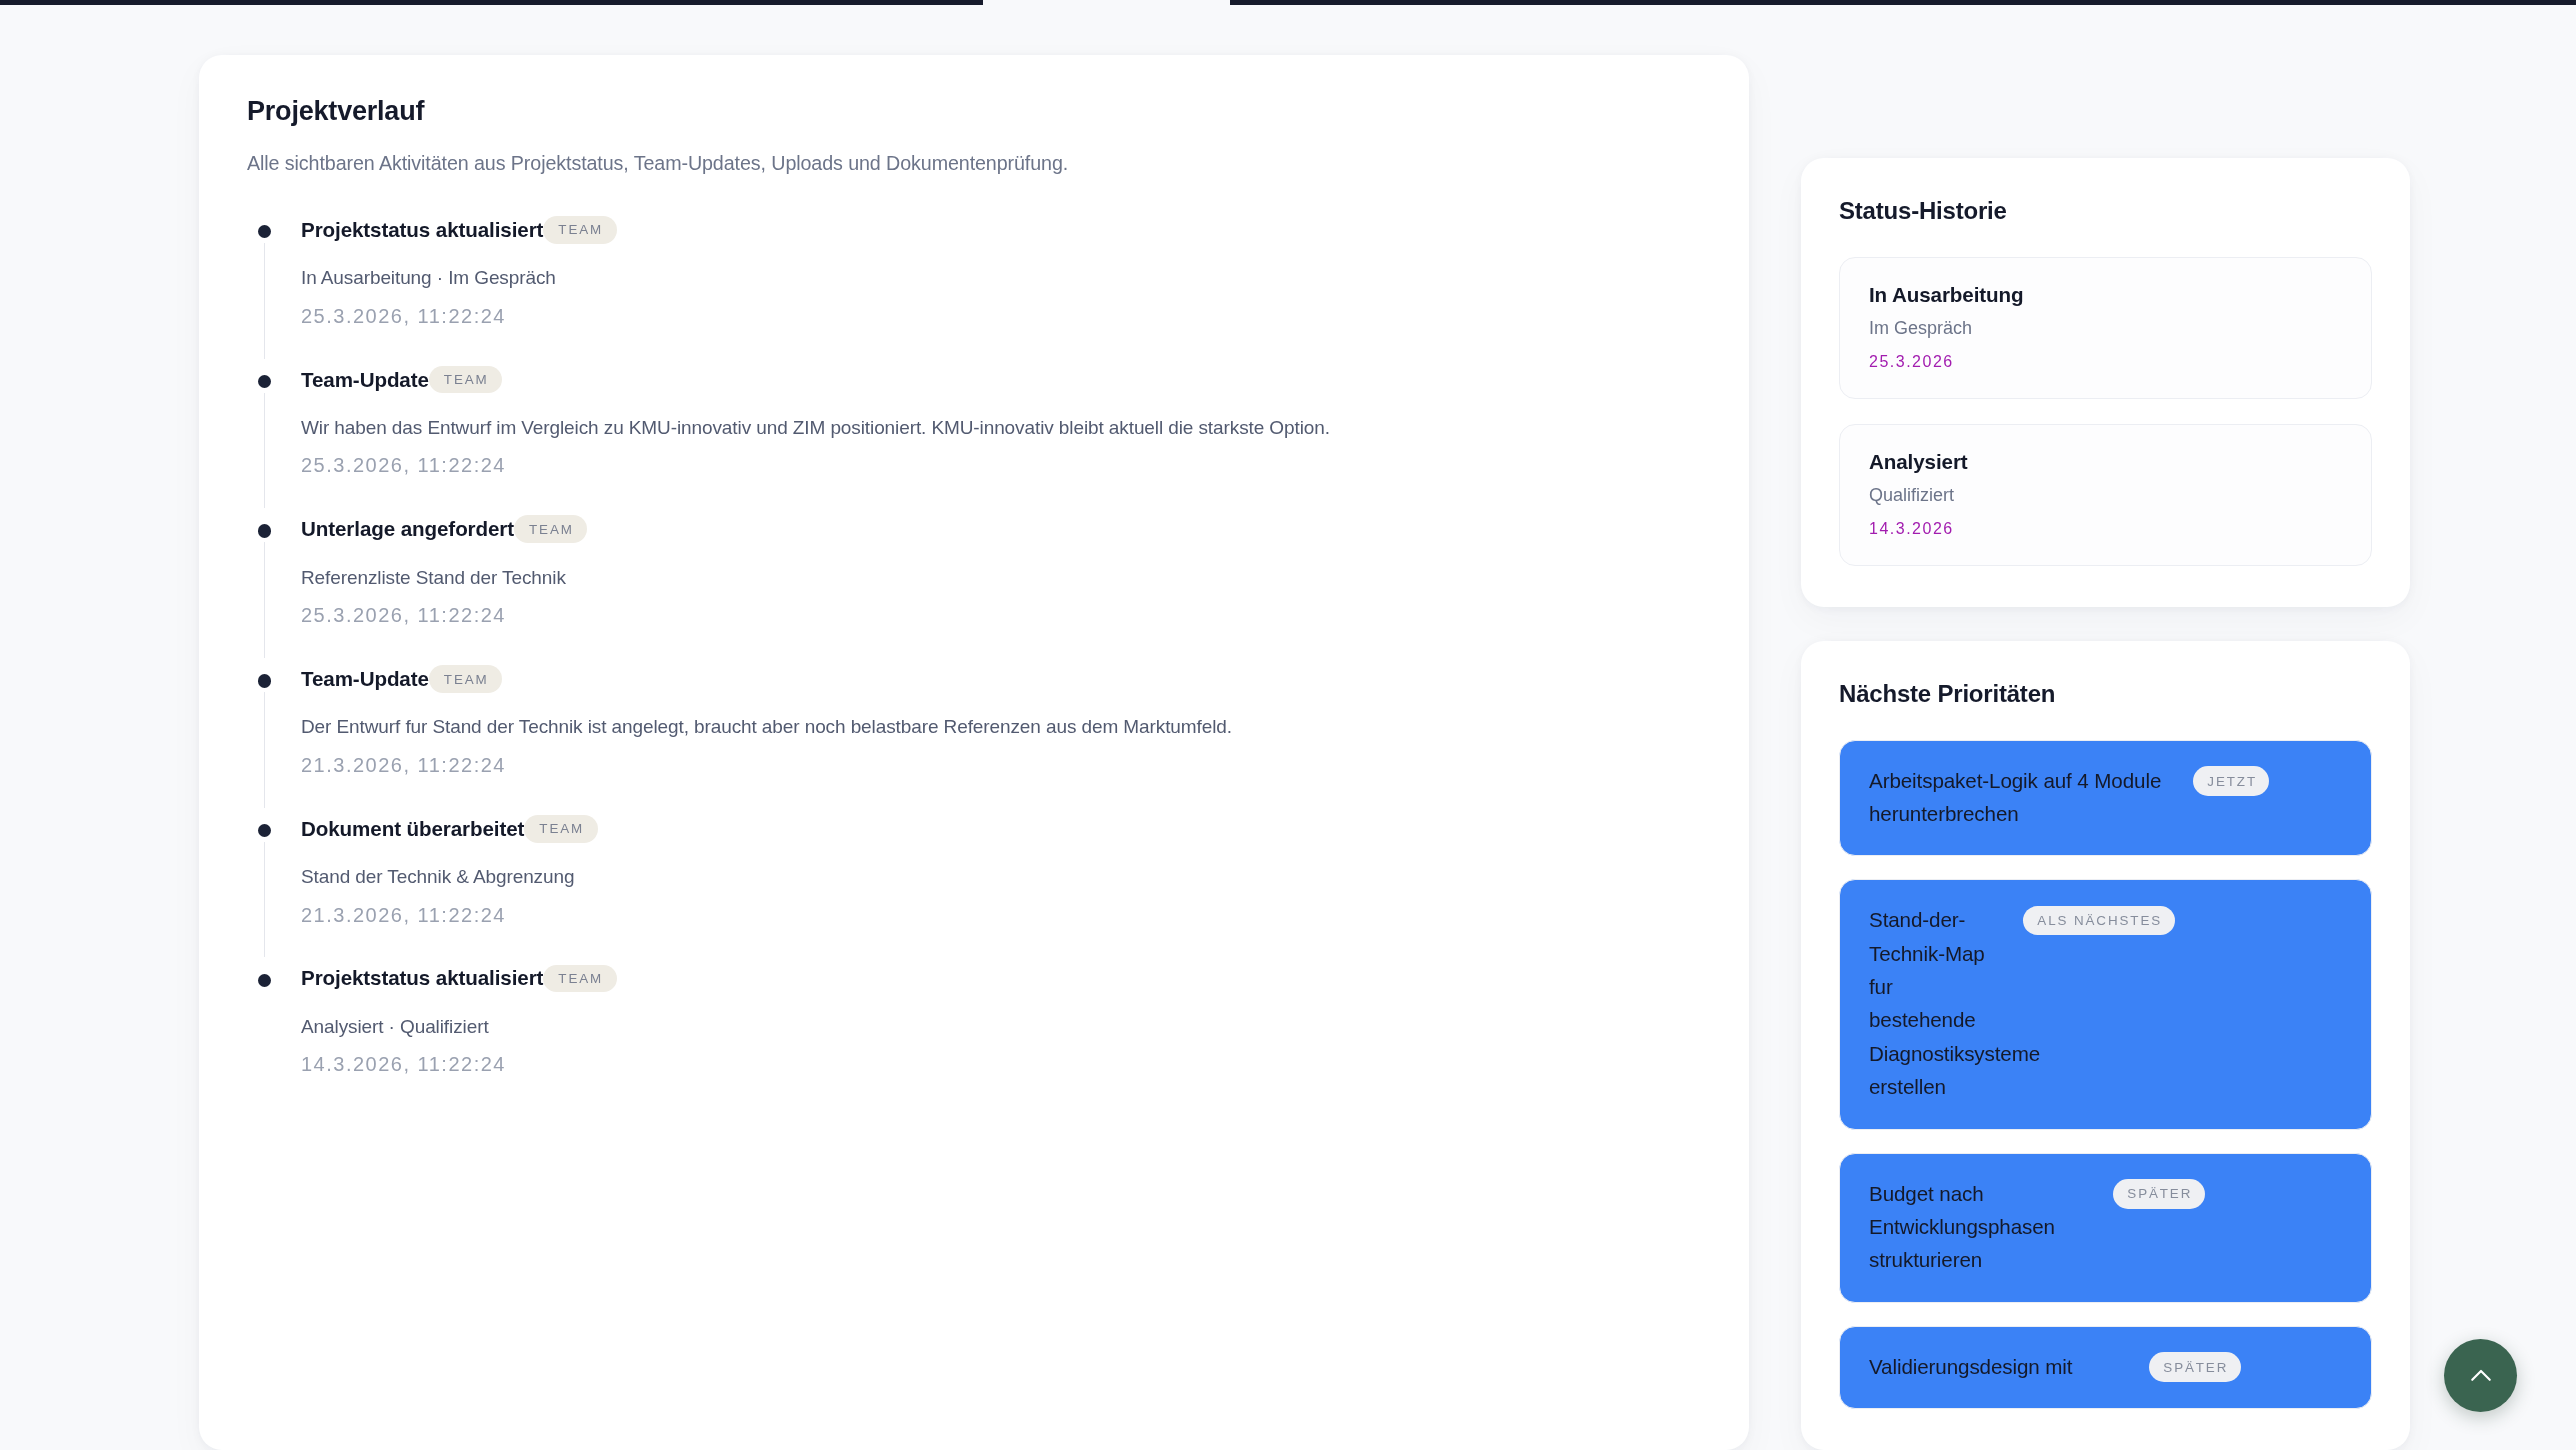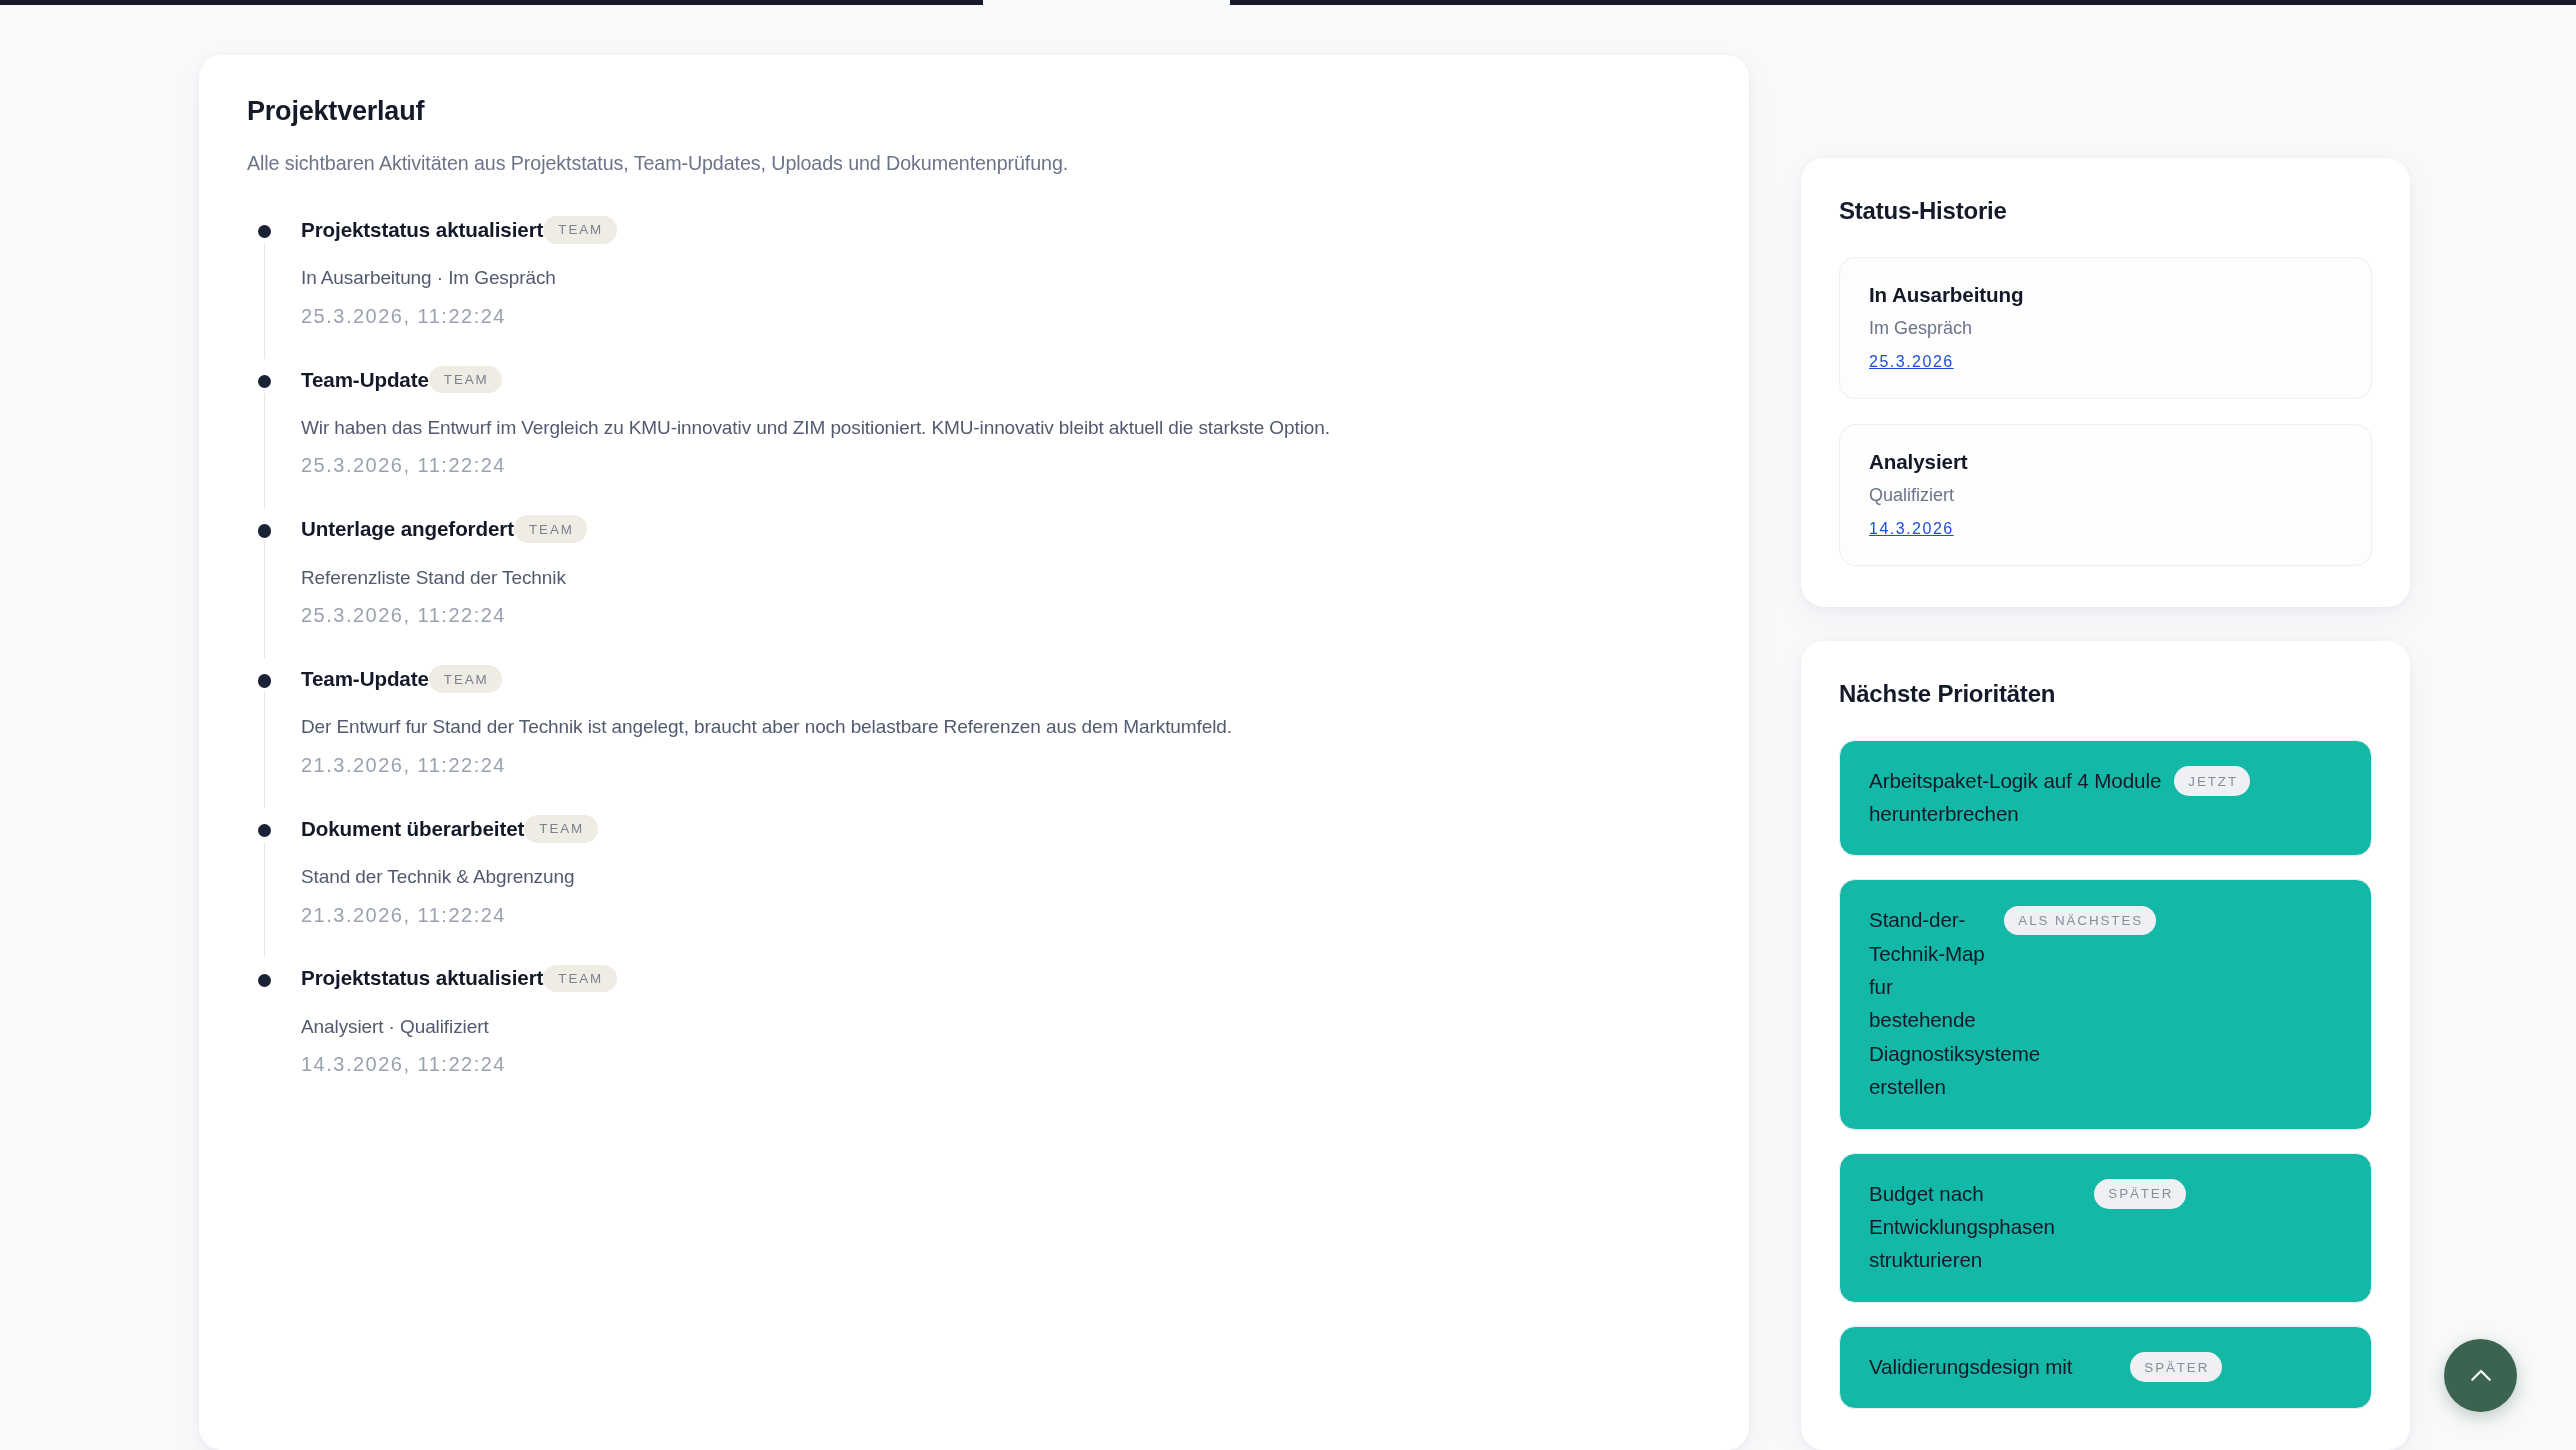--- a/index.html
+++ b/index.html
@@ -144,34 +144,33 @@
     margin-bottom: 11.6px;
     letter-spacing: -0.1px;
   }
   .status-sub {
     font-size: 18px;
     color: #6c7489;
     margin-bottom: 13.4px;
   }
   .status-date {
     font-size: 16px;
-    color: #1d4ed8;
+    color: #a21caf;
     letter-spacing: 1.5px;
-    text-decoration: underline;
   }
 
   .prio-item {
     border: 1.3px solid #eceef3;
     border-radius: 16px;
     padding: 23px 23px 25px 29px;
     margin-bottom: 23px;
-    background: #14b8a6;
+    background: #3b82f6;
     display: flex;
     align-items: flex-start;
-    gap: 1px;
+    gap: 20px;
   }
   .prio-item:last-child { margin-bottom: 0; }
   .prio-text {
     flex: 1;
     font-size: 20.6px;
     color: #141929;
     line-height: 1.62;
     letter-spacing: -0.1px;
     max-width: 304px;
   }

